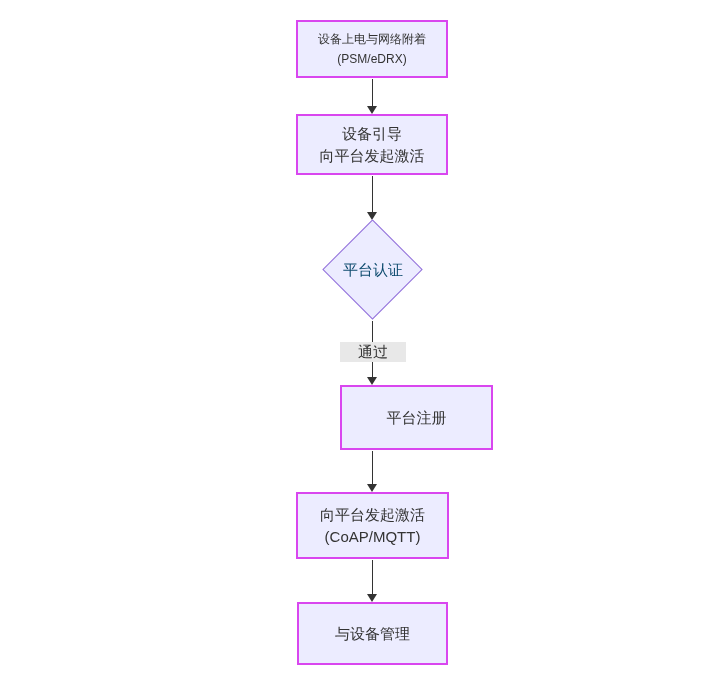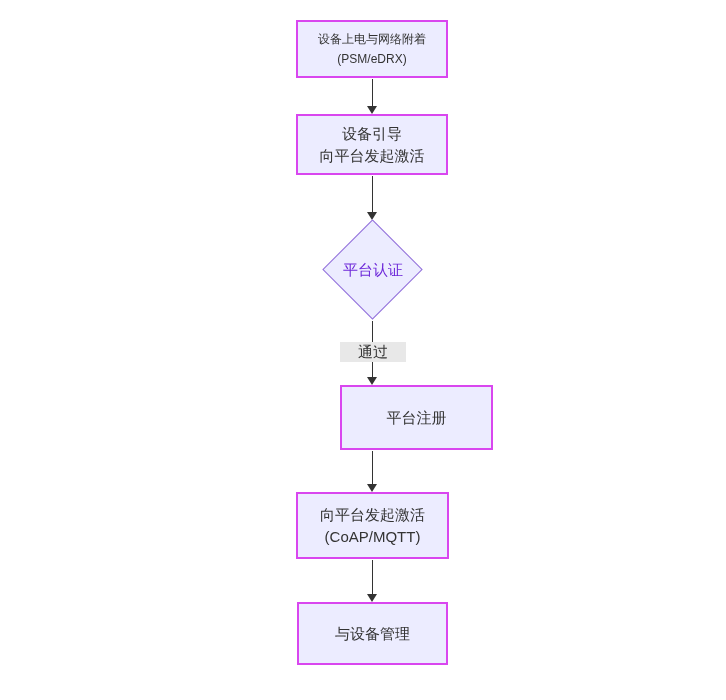--- a/index.html
+++ b/index.html
@@ -50,21 +50,21 @@
     transform: rotate(45deg);
     transform-origin: center center;
   }
   .diamond-label {
     position: absolute;
     left: 313px; top: 260px;
     width: 120px;
     text-align: center;
     font-size: 15px;
     line-height: 20px;
-    color: #6d28d9;
+    color: #0c4a6e;
   }
   .edge-line {
     position: absolute;
     left: 372px;
     width: 1px;
     background: #333333;
   }
   #edge-line-1 { top: 79px;  height: 28px; }
   #edge-line-2 { top: 176px; height: 37px; }
   #edge-line-3 { top: 321px; height: 57px; }

